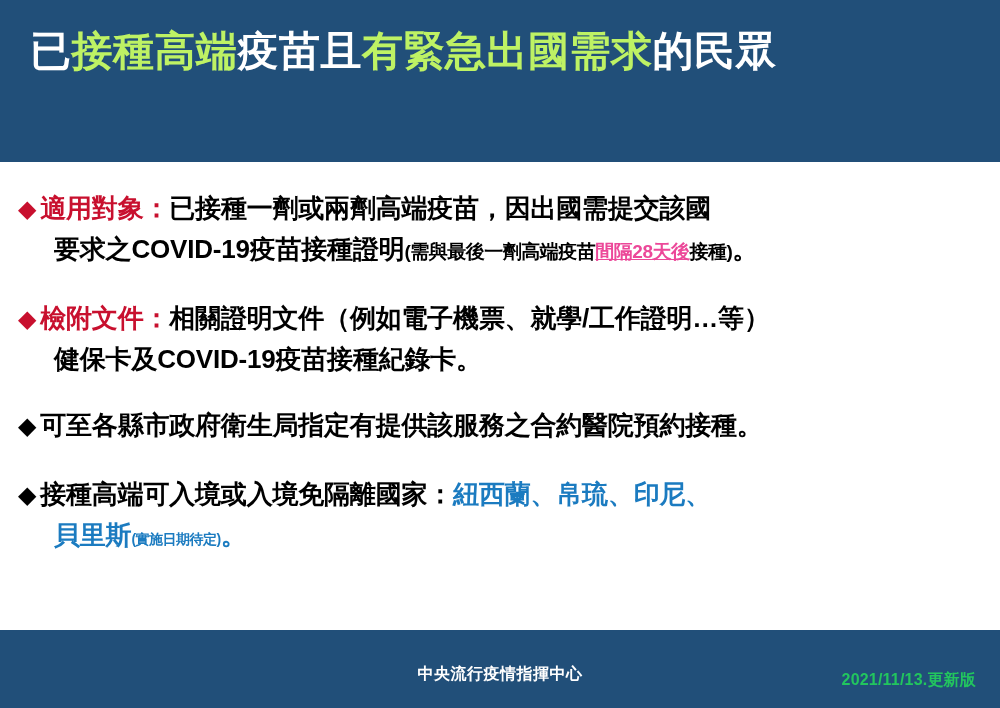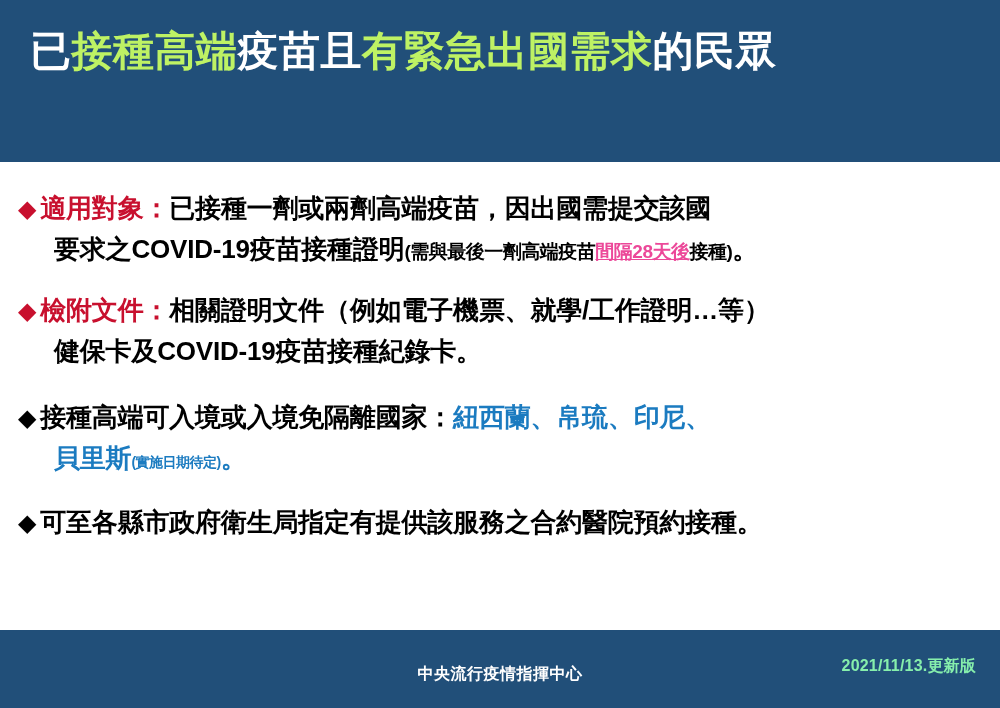--- a/index.html
+++ b/index.html
@@ -92,21 +92,21 @@
   .note-tiny {
     font-size: 14px;
     font-weight: bold;
     letter-spacing: -0.5px;
   }
   .note-red {
     color: #ec4899;
     text-decoration: underline;
   }
 
-  .gap-1 { margin-bottom: 18px; }
+  .gap-1 { margin-bottom: 26px; }
   .gap-2 { margin-bottom: 26px; }
   .gap-3 { margin-bottom: 28px; }
 
   
   .footer-band {
     position: absolute;
     left: 0;
     bottom: 0;
     width: 1000px;
     height: 78px;
@@ -119,22 +119,22 @@
     top: 34px;
     text-align: center;
     color: #ffffff;
     font-size: 16px;
     font-weight: bold;
     letter-spacing: 0.5px;
   }
   .footer-right {
     position: absolute;
     right: 24px;
-    top: 26px;
-    color: #86efac;
+    top: 40px;
+    color: #22c55e;
     font-size: 16px;
     font-weight: bold;
     letter-spacing: 0.2px;
   }
 </style>
 </head>
 <body>
 
 <div id="poster">
 
@@ -155,32 +155,32 @@
       </div>
     </div>
 
     <div class="bullet-block gap-2">
       <div class="bullet-line">
         <span class="diamond red">◆</span><span class="label-red">檢附文件：</span><span>相關證明文件（例如電子機票、就學/工作證明…等）</span>
       </div>
       <div class="bullet-line indent">健保卡及COVID-19疫苗接種紀錄卡。</div>
     </div>
 
+    <div class="bullet-block gap-3">
+      <div class="bullet-line">
+        <span class="diamond">◆</span><span>可至各縣市政府衛生局指定有提供該服務之合約醫院預約接種。</span>
+      </div>
+    </div>
+
     <div class="bullet-block">
       <div class="bullet-line">
         <span class="diamond">◆</span><span>接種高端可入境或入境免隔離國家：</span><span class="accent-blue">紐西蘭、帛琉、印尼、</span>
       </div>
       <div class="bullet-line indent">
         <span class="accent-blue">貝里斯</span><span class="accent-blue note-tiny">(實施日期待定)</span><span class="accent-blue">。</span>
-      </div>
-    </div>
-
-    <div class="bullet-block gap-3">
-      <div class="bullet-line">
-        <span class="diamond">◆</span><span>可至各縣市政府衛生局指定有提供該服務之合約醫院預約接種。</span>
       </div>
     </div>
 
   </div>
 
   <div class="footer-band">
     <div class="footer-center">中央流行疫情指揮中心</div>
     <div class="footer-right">2021/11/13.更新版</div>
   </div>
 

